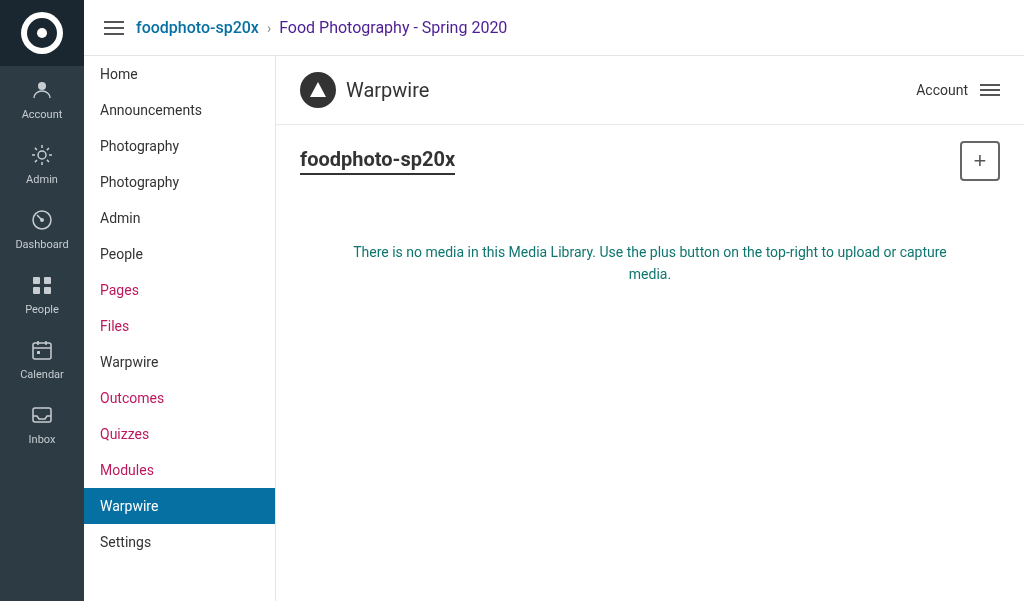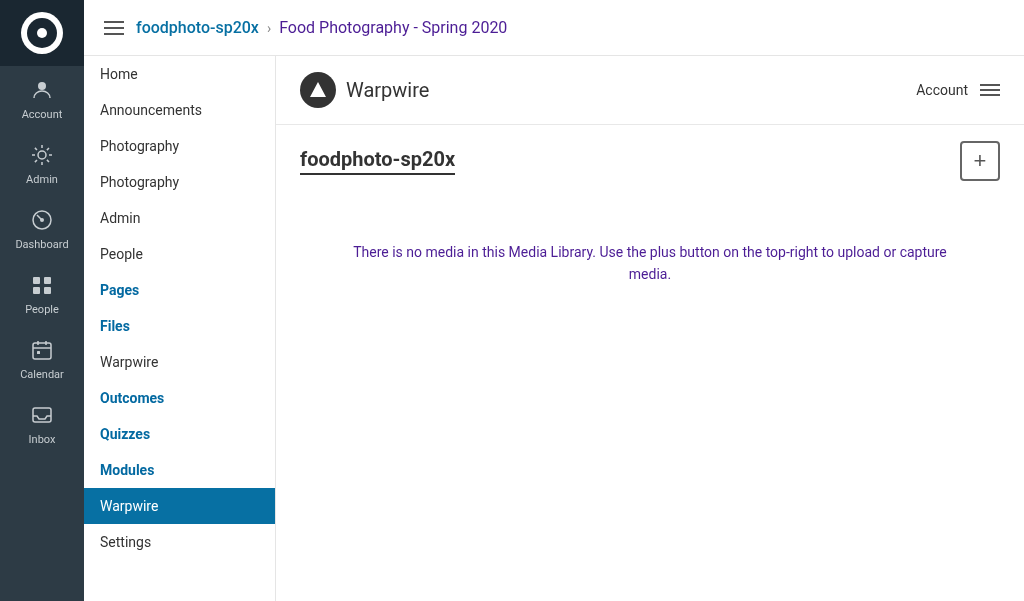--- a/index.html
+++ b/index.html
@@ -149,23 +149,22 @@
       font-size: 14px;
       color: #333;
       text-decoration: none;
       cursor: pointer;
     }
     .course-nav-item.active {
       background: #0770a3;
       color: #fff;
     }
     .course-nav-item.disabled {
-      color: #0369a1;
+      color: #be185d;
       cursor: default;
-      font-weight: bold;
     }
 
     
     .content-area {
       flex: 1;
       background: #fff;
       overflow-y: auto;
       display: flex;
       flex-direction: column;
     }
@@ -249,21 +248,21 @@
       display: flex;
       align-items: center;
       justify-content: center;
       cursor: pointer;
       font-size: 22px;
       color: #555;
     }
 
     .empty-message {
       text-align: center;
-      color: #4c1d95;
+      color: #0f766e;
       font-size: 14px;
       line-height: 1.6;
       margin-top: 60px;
     }
   </style>
 </head>
 <body>
 
 <div class="sidebar-dark">
   <div class="sidebar-logo">

